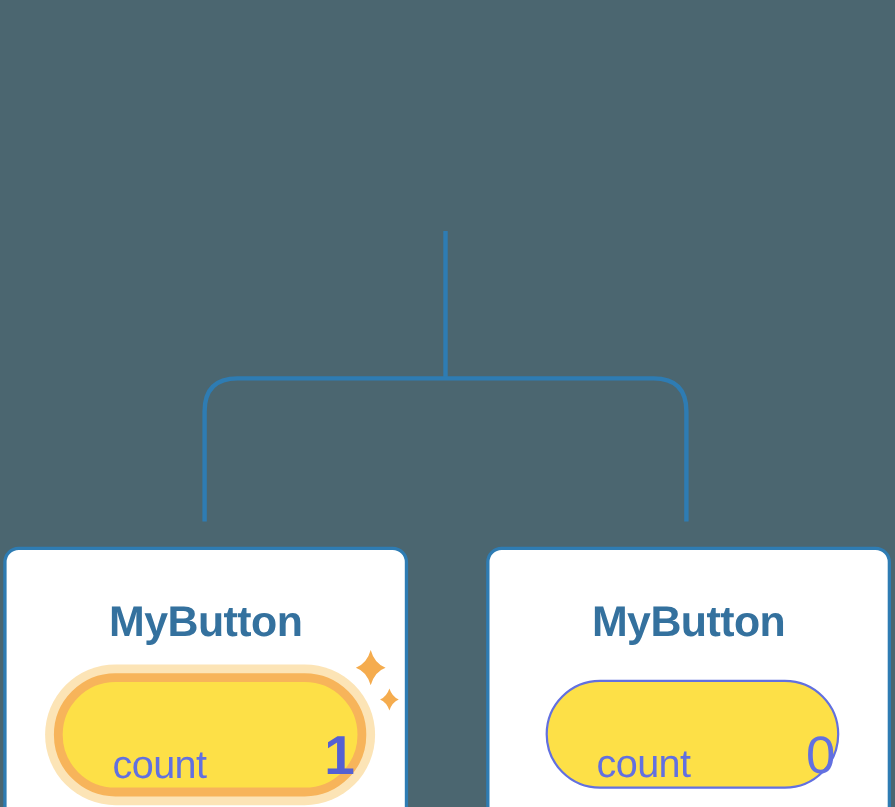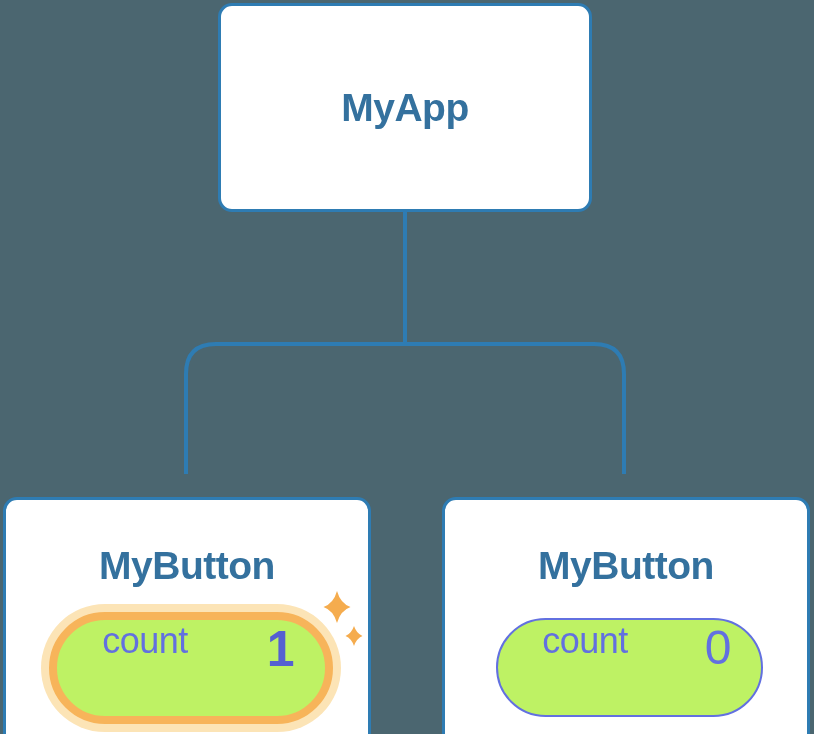--- a/index.html
+++ b/index.html
@@ -44,24 +44,25 @@
     white-space: nowrap;
   }
   .child-label {
     position: absolute;
     left: 0; top: 44px;
     width: 100%;
     text-align: center;
   }
   .pill {
     position: absolute;
-    background: #bef264;
+    background: #fde047;
     box-sizing: border-box;
     display: flex;
-    align-items: flex-start;
+    align-items: flex-end;
+    gap: 28px;
   }
   .pill-highlighted {
     left: 43px; top: 112px;
     width: 284px; height: 112px;
     border: 8px solid #F7B45A;
     border-radius: 60px;
     box-shadow: 0 0 0 8px #FCE4B6;
   }
   .pill-plain {
     left: 51px; top: 118px;
@@ -107,23 +108,20 @@
 </head>
 <body>
 
 <div class="canvas">
 
   <svg class="connectors" viewBox="0 0 814 734" fill="none">
     <path d="M 405 210 L 405 344" stroke="#2E7CB3" stroke-width="4"></path>
     <path d="M 186 474 L 186 374 Q 186 344 216 344 L 594 344 Q 624 344 624 374 L 624 474" stroke="#2E7CB3" stroke-width="4"></path>
   </svg>
 
-  <div class="node node-root">
-    <div class="node-label">MyApp</div>
-  </div>
 
   <div class="node node-child node-child-left">
     <div class="node-label child-label">MyButton</div>
 
     <div class="pill pill-highlighted">
       <div class="pill-cell pill-key-cell">
         <span class="state-key">count</span>
       </div>
       <div class="pill-divider"></div>
       <div class="pill-cell pill-value-cell">

